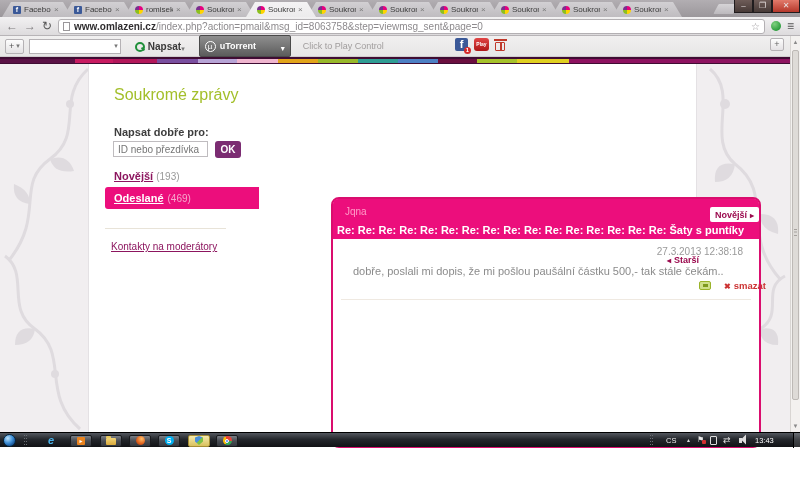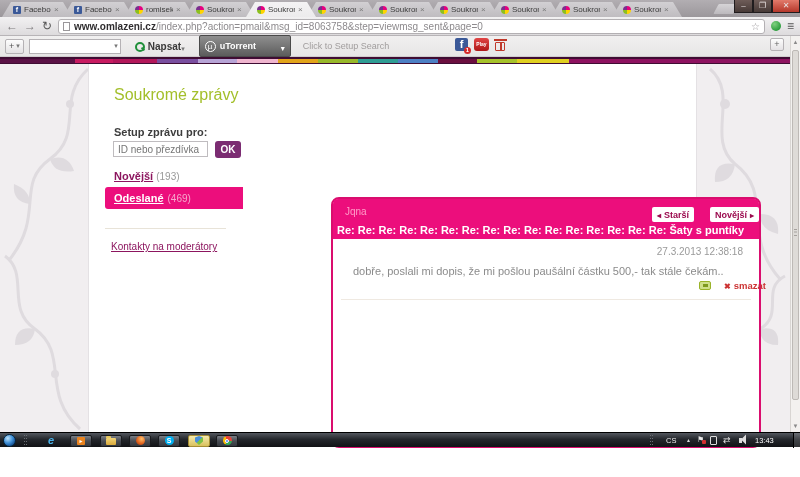--- a/index.html
+++ b/index.html
@@ -102,39 +102,39 @@
   #composelabel { position:absolute; left:25px; top:62px; font-size:11px; font-weight:bold; color:#3d3d3d; }
   #composeinput { position:absolute; left:24px; top:77px; width:95px; height:16px;
                   border:1px solid #bfbcbf; font-size:10px; color:#9a979a; padding:0 4px;
                   font-family:"Liberation Sans",sans-serif; }
   #okbtn { position:absolute; left:126px; top:77px; width:26px; height:17px;
            background:var(--ok-purple,#7b2c72); color:#fff; font-size:10px; font-weight:bold;
            border:none; border-radius:3px; text-align:center; }
   #rxrow { position:absolute; left:25px; top:106px; font-size:11px; }
   #rxrow a { color:var(--link-maroon,#8c155e); font-weight:bold; text-decoration:underline; }
   #rxrow .cnt { color:#999; font-size:10px; }
-  #sentbar { position:absolute; left:16px; top:123px; width:138px; height:22px;
+  #sentbar { position:absolute; left:16px; top:123px; width:154px; height:22px;
              background:var(--accent-pink,#ec0e7c); border-radius:3px 0 0 3px;
              display:flex; align-items:center; padding-left:9px; gap:4px; font-size:11px; }
   #sentbar a { color:#fff; font-weight:bold; text-decoration:underline; }
   #sentbar .cnt { color:#f6a8cd; font-size:10px; }
   #sbsep { position:absolute; left:16px; top:164px; width:121px; height:1px; background:#e8e3d8; }
   #modlink { position:absolute; left:22px; top:177px; font-size:10px; color:var(--link-maroon,#8c155e);
              text-decoration:underline; }
 
   
   #panel { position:absolute; left:242px; top:133px; width:430px; height:251px;
            background:#fff; border:2px solid #da0d6e; border-radius:8px; }
   #panelhead { position:absolute; left:0; top:0; right:0; height:40px;
                background:var(--accent-pink,#ec0e7c); border-radius:5px 5px 0 0; }
   #sender { position:absolute; left:12px; top:7px; font-size:10px; color:#ff9ec9; }
   .navbtn { position:absolute; top:8px; height:15px; background:#fff; border-radius:2px;
             display:flex; align-items:center; padding:0 5px; gap:3px;
             font-size:9px; font-weight:bold; color:var(--button-text,#9b0a4e); }
-  #olderbtn { left:319px; } #newerbtn { left:377px; }
+  #olderbtn { left:329px;margin-top:45px; } #newerbtn { left:377px; }
   .arrl::before { content:"◂"; font-size:8px; } .arrr::after { content:"▸"; font-size:8px; }
   #subject { position:absolute; left:4px; bottom:3px; font-size:11px; font-weight:bold; color:#fff;
              white-space:nowrap; overflow:hidden; right:2px; }
   #msgdate { position:absolute; right:16px; top:47px; font-size:10px; color:#9a9a9a; }
   #msgbody { position:absolute; left:20px; top:66px; right:20px; font-size:11px; color:#8b8b8b; }
   #replyico { position:absolute; left:366px; top:82px; width:12px; height:9px;
               background:#cfe08a; border:1px solid #9ab32a; border-radius:2px; }
   #replyico::after { content:""; position:absolute; left:3px; top:2px; width:5px; height:3px; background:#7e9a1e; }
   #deletelink { position:absolute; left:391px; top:81px; font-size:9.5px; font-weight:bold;
                 color:var(--delete-red,#cc3333); display:flex; gap:3px; align-items:center; }
@@ -301,21 +301,21 @@
       </div>
     <div id="extinput" class="caret"></div>
     <span class="mag"></span>
     <span id="searchlbl">Napsat</span>
     <span class="caret"></span>
     <div id="utpill">
       <span id="utlogo"></span>
       <span id="utlbl">uTorrent</span>
       <span class="caret"></span>
     </div>
-    <span id="setuphint">Click to Setup Search</span>
+    <span id="setuphint">Click to Play Control</span>
   </div>
   <div id="extright">
     <span class="fbext">
         <span class="fbbadge">1</span>
       </span>
     <span class="playext">Play</span>
     <span class="giftext"></span>
   </div>
   <div id="extplus"></div>
 
@@ -356,21 +356,21 @@
     <div class="sg" style="width:40px;background:#4d80c4;"></div>
     <div class="sg" style="width:39px;background:#6b0f3f;"></div>
     <div class="sg" style="width:40px;background:#a6c22b;"></div>
     <div class="sg" style="width:52px;background:#e0d020;"></div>
     <div class="sg" style="width:221px;background:#8e1260;"></div>
   </div>
 
   <div id="contentbox">
     <div id="pageheading">Soukromé zprávy</div>
 
-    <div id="composelabel">Setup zprávu pro:</div>
+    <div id="composelabel">Napsat dobře pro:</div>
     <input id="composeinput" placeholder="ID nebo přezdívka" style="">
     <button id="okbtn">OK</button>
 
     <div id="rxrow">
       <a>Novější</a>
       <span class="cnt">(193)</span>
     </div>
     <div id="sentbar">
       <a>Odeslané</a>
       <span class="cnt">(469)</span>

